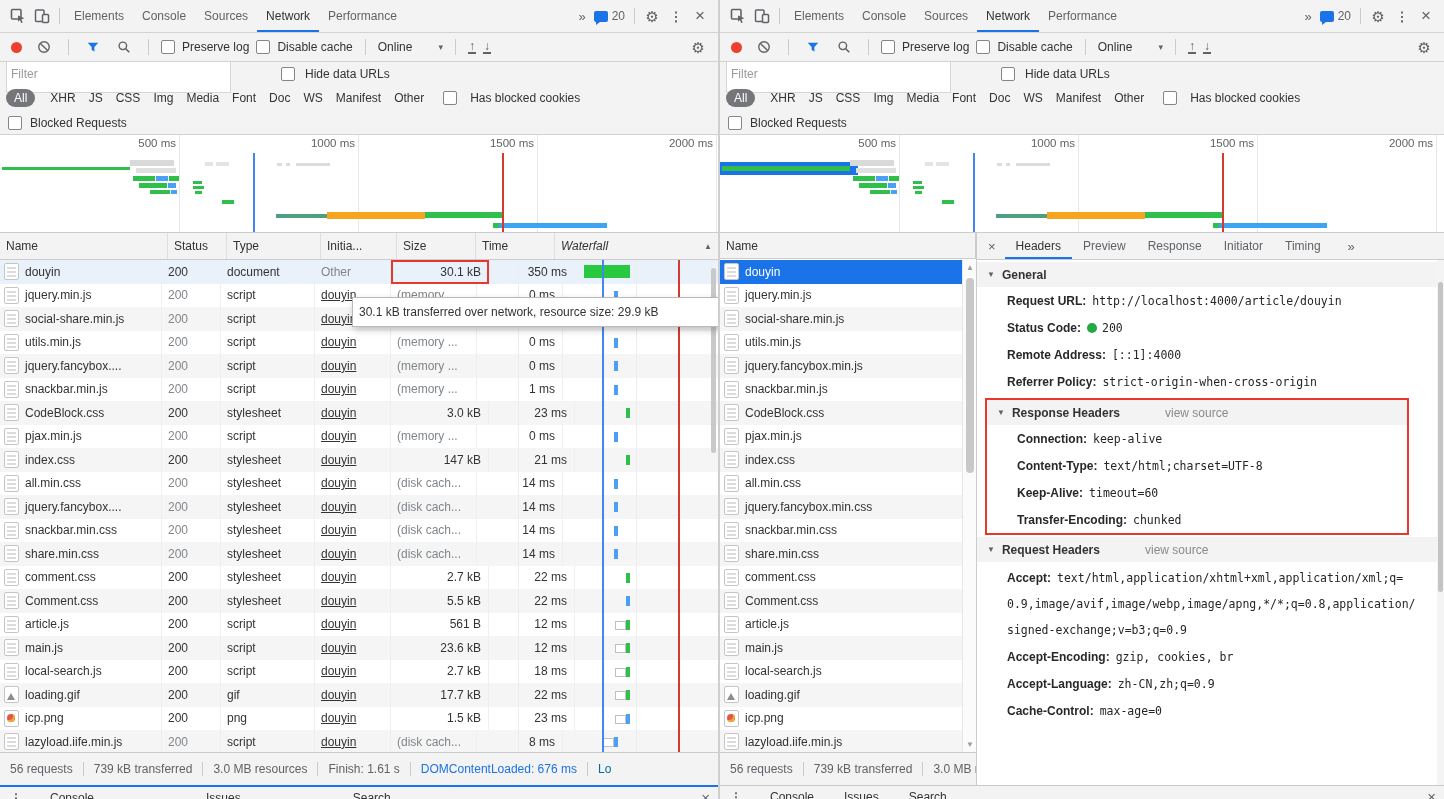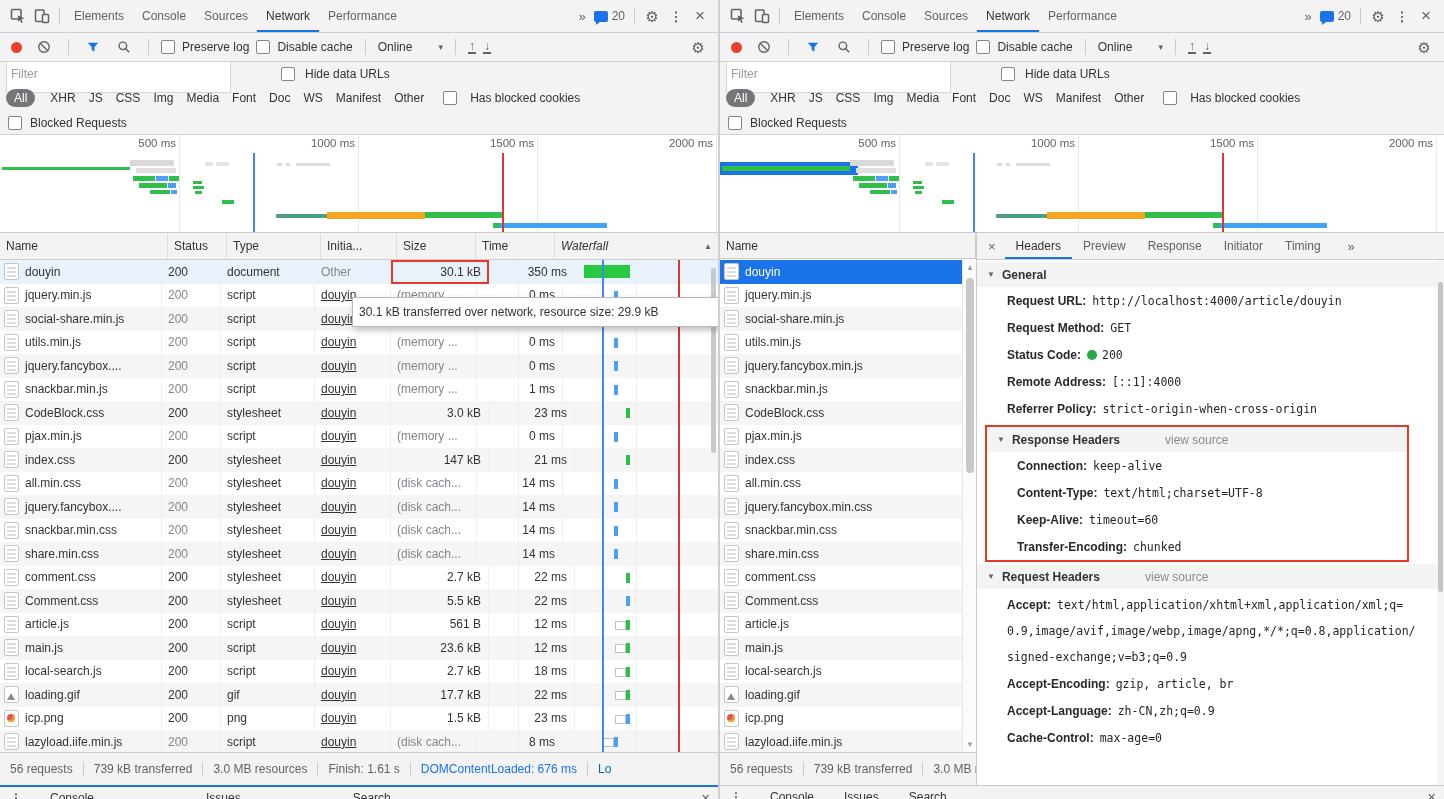--- a/index.html
+++ b/index.html
@@ -977,24 +977,20 @@
         <div class="sec">
           <div class="sec-h">
             <span class="disc">▼</span>
             <span class="sec-t">General</span>
           </div>
           <div class="hline">
             <span class="hk">Request URL:</span>
             <span class="hv">http://localhost:4000/article/douyin</span>
           </div>
           <div class="hline">
-            <span class="hk">Request Method:</span>
-            <span class="hv">GET</span>
-          </div>
-          <div class="hline">
             <span class="hk">Status Code:</span>
             <span class="dot"></span>
             <span class="hv">200</span>
           </div>
           <div class="hline">
             <span class="hk">Remote Address:</span>
             <span class="hv">[::1]:4000</span>
           </div>
           <div class="hline">
             <span class="hk">Referrer Policy:</span>
@@ -1026,21 +1022,21 @@
         </div>
         <div class="sec">
           <div class="sec-h">
             <span class="disc">▼</span>
             <span class="sec-t">Request Headers</span>
             <span class="vs">view source</span>
           </div>
           <div class="hline wrap"><span class="hk">Accept:</span><span class="hv">text/html,application/xhtml+xml,application/xml;q=0.9,image/avif,image/webp,image/apng,*/*;q=0.8,application/signed-exchange;v=b3;q=0.9</span></div>
           <div class="hline">
             <span class="hk">Accept-Encoding:</span>
-            <span class="hv">gzip, article, br</span>
+            <span class="hv">gzip, cookies, br</span>
           </div>
           <div class="hline">
             <span class="hk">Accept-Language:</span>
             <span class="hv">zh-CN,zh;q=0.9</span>
           </div>
           <div class="hline">
             <span class="hk">Cache-Control:</span>
             <span class="hv">max-age=0</span>
           </div>
         </div>

